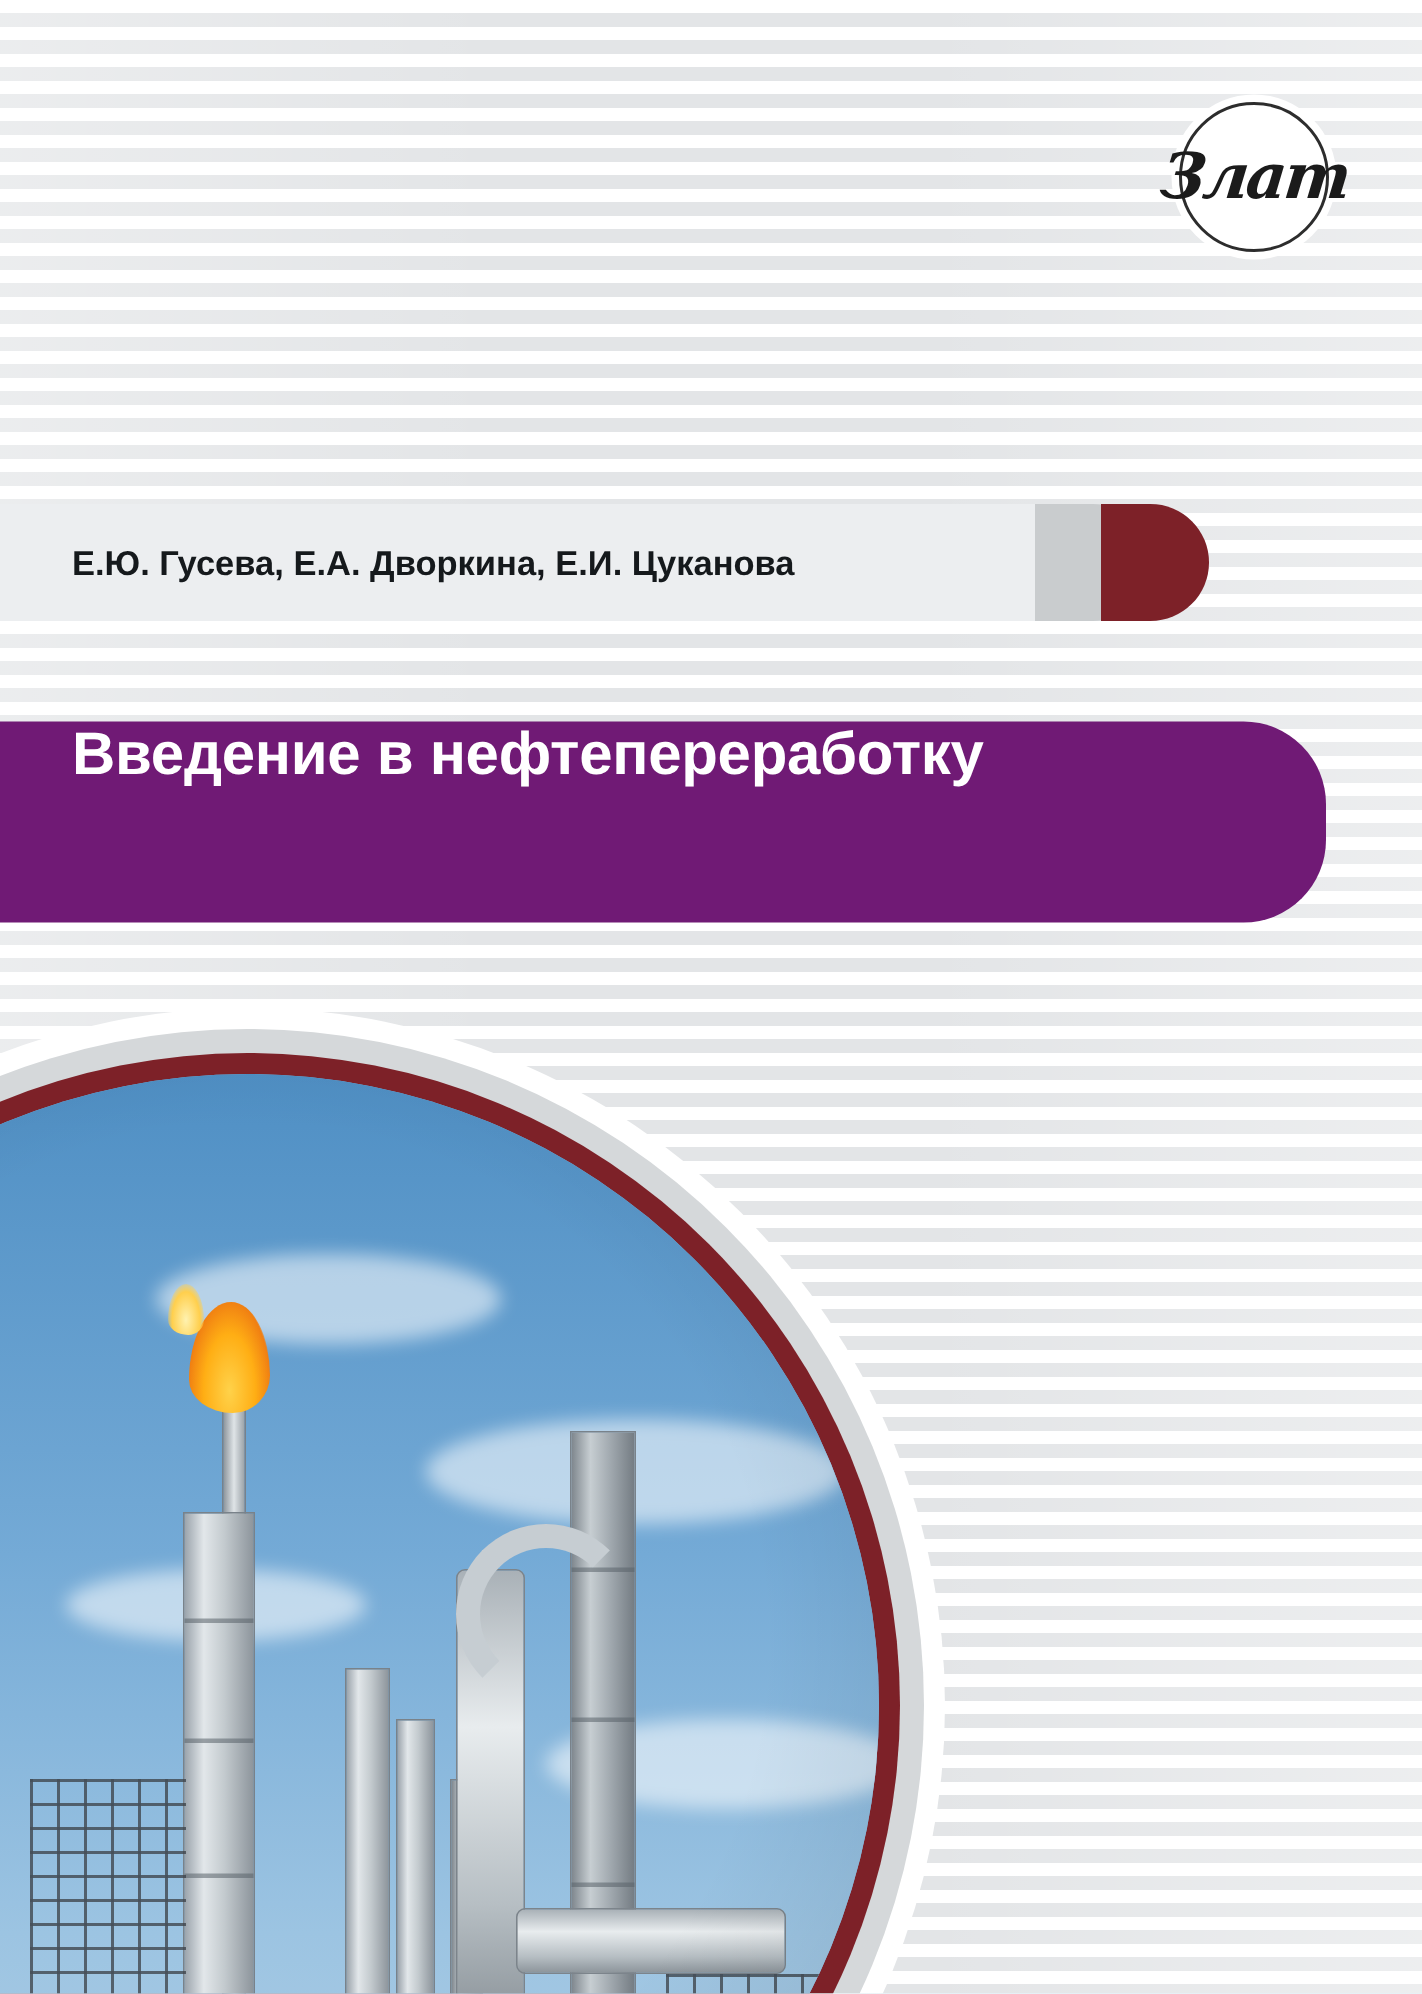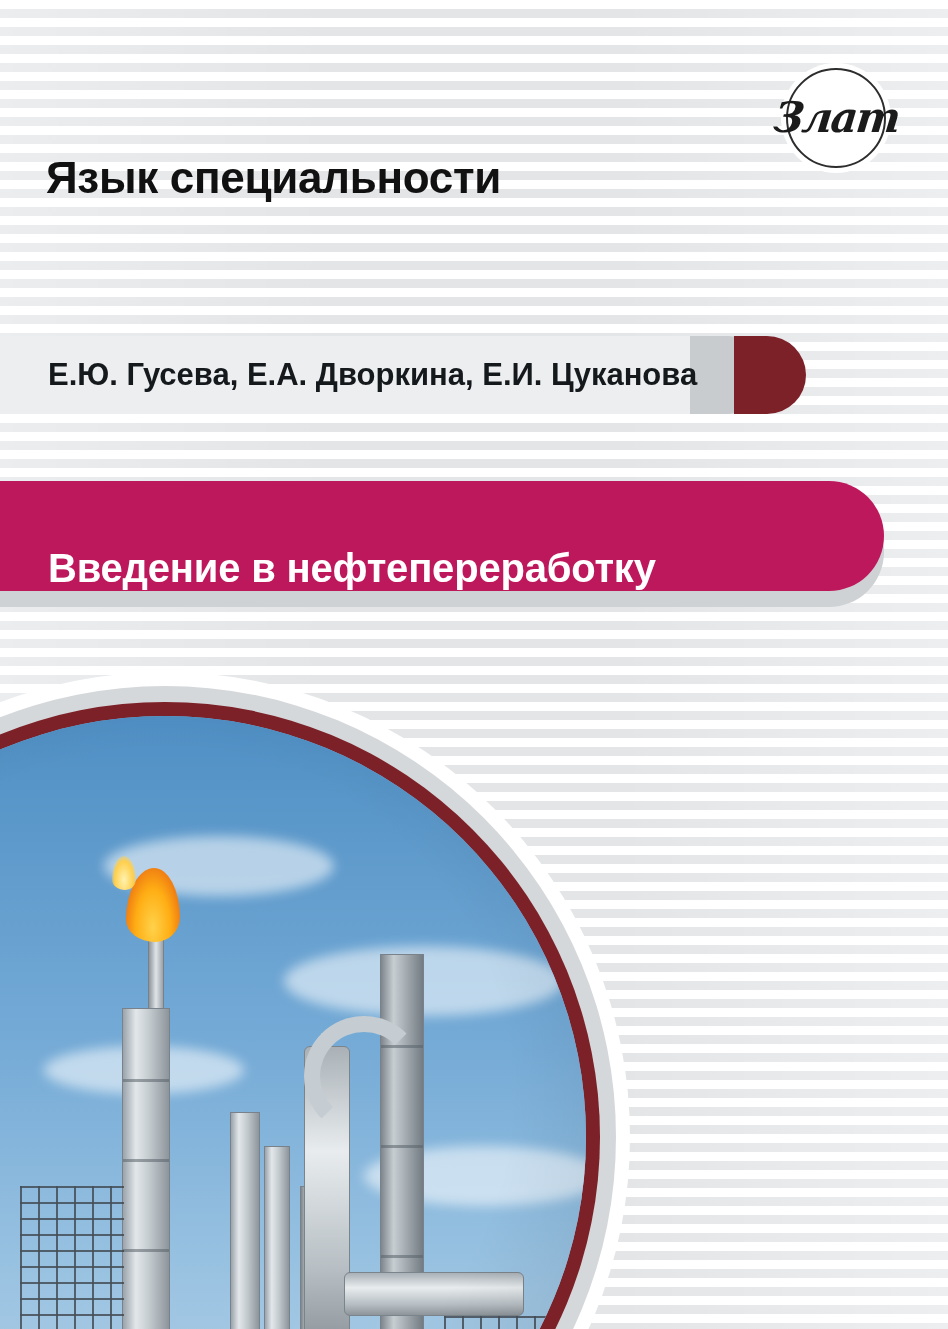--- a/index.html
+++ b/index.html
@@ -112,38 +112,38 @@
     width: 78px;
     height: 78px;
     background: #c9ccce;
     border-top-right-radius: 39px;
     border-bottom-right-radius: 39px;
   }
   .authors-text {
     position: relative;
     z-index: 3;
     padding-left: 48px;
-    font-size: 31px;
+    font-size: 23px;
     font-weight: 700;
     color: #15191c;
     white-space: nowrap;
   }
 
   
   .title-plate {
     position: absolute;
     left: 0;
     top: 481px;
     width: 884px;
-    height: 110px;
-    background: #be185d;
+    height: 134px;
+    background: #701a75;
     border-top-right-radius: 55px;
     border-bottom-right-radius: 55px;
     display: flex;
-    align-items: flex-end;
+    align-items: flex-start;
   }
   .title-plate-shadow {
     position: absolute;
     left: 0;
     top: 497px;
     width: 884px;
     height: 110px;
     background: #cfd2d4;
     border-top-right-radius: 55px;
     border-bottom-right-radius: 55px;
@@ -285,21 +285,20 @@
 <div class="cover">
 
   <div class="stripes"></div>
   <div class="stripes-soft"></div>
 
   <div class="logo">
     <span class="glyph">Злат</span>
   </div>
 
   <div class="series-title">
-    <span class="line">Язык специальности</span>
   </div>
 
   <div class="authors-plate">
     <div class="curve"></div>
     <div class="authors-text">Е.Ю. Гусева, Е.А. Дворкина, Е.И. Цуканова</div>
   </div>
 
   <div class="title-plate-shadow"></div>
   <div class="title-plate">
     <div class="book-title">Введение в нефтепереработку</div>

